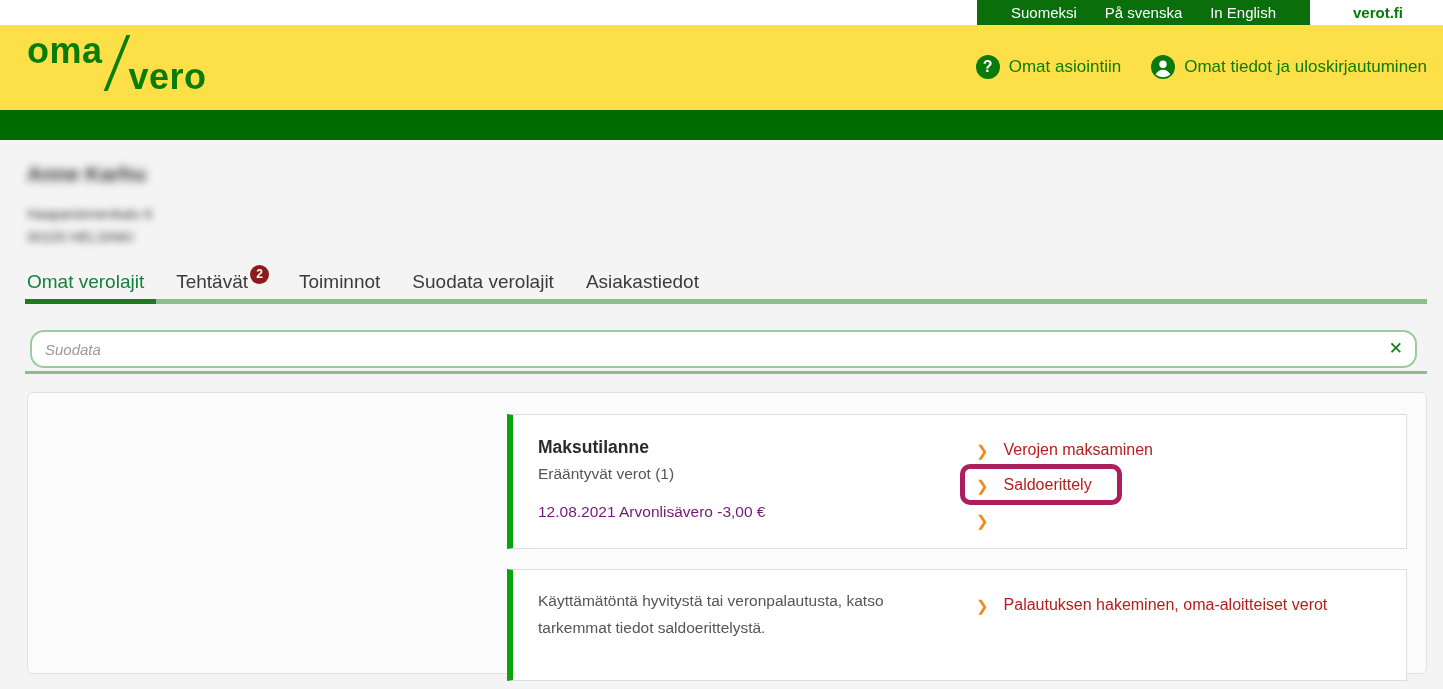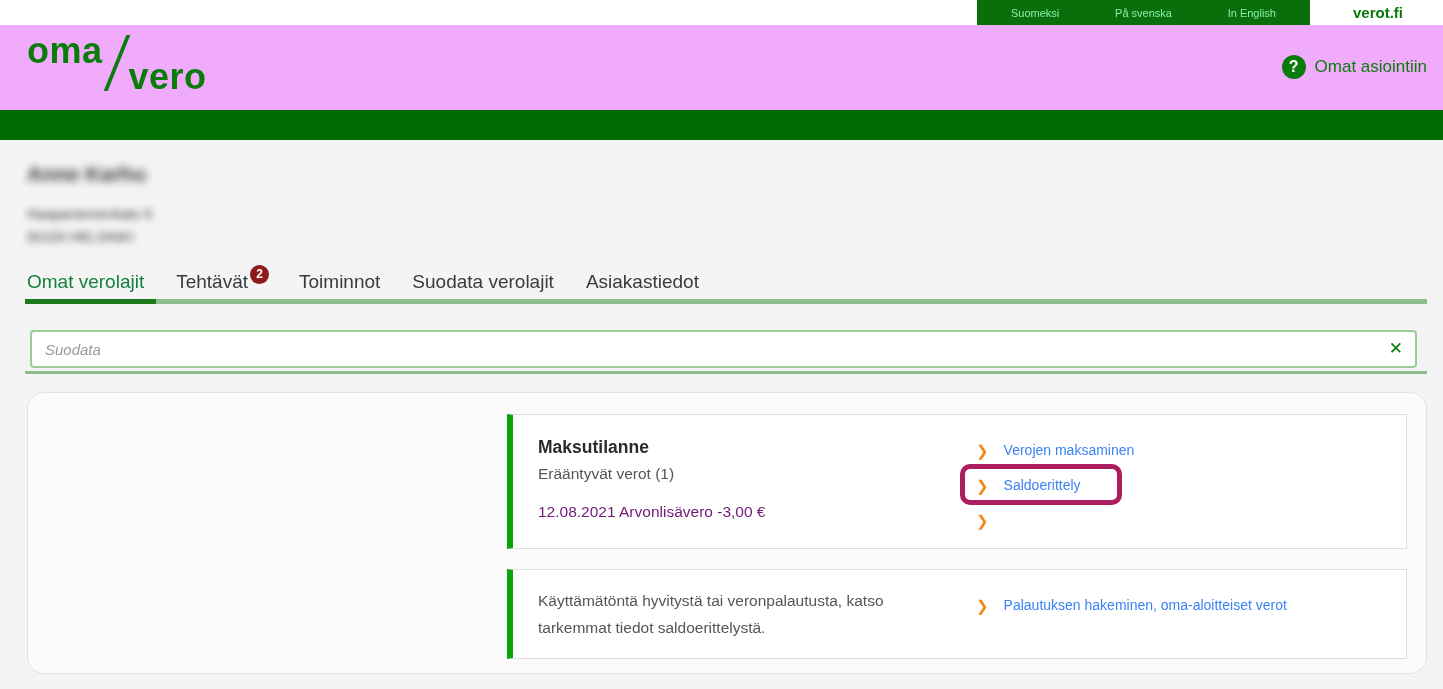--- a/index.html
+++ b/index.html
@@ -4,26 +4,26 @@
 <style>
   * { margin:0; padding:0; box-sizing:border-box; }
   html,body { background:#ffffff; }
   body { font-family:"Liberation Sans","DejaVu Sans",sans-serif; }
   .page { position:relative; width:1443px; height:689px; overflow:hidden; background:#ffffff; }
 
   
   .topbar { position:absolute; top:0; left:0; width:100%; height:25px; background:#fff; }
   .lang-strip { position:absolute; left:977px; top:0; width:333px; height:25px; background:#0a6e0a;
                 display:flex; align-items:center; justify-content:space-between; padding:0 34px; }
-  .lang-link { color:#86efac; font-size:11px; text-decoration:none; cursor:pointer; white-space:nowrap; }
+  .lang-link { color:#ffffff; font-size:15px; text-decoration:none; cursor:pointer; white-space:nowrap; }
   .verofi-link { position:absolute; left:1353px; top:0; height:25px; line-height:25px;
                  font-size:15px; font-weight:bold; color:#077a07; cursor:pointer; }
 
   
-  .header { position:absolute; top:25px; left:0; width:100%; height:85px; background:#f0abfc; }
+  .header { position:absolute; top:25px; left:0; width:100%; height:85px; background:#fde047; }
   .logo { position:absolute; left:27px; top:8px; display:flex; align-items:flex-start;
           color:#0a7c0a; font-weight:bold; cursor:pointer; letter-spacing:.5px; }
   .logo-oma { font-size:36px; line-height:1; }
   .logo-slash-bar { width:4px; height:56px; background:#0a7c0a; transform:skewX(-22deg); margin:2px 10px 0 12px; }
   .logo-vero { font-size:36px; line-height:1; margin-top:26px; }
   .header-links { position:absolute; right:16px; top:30px; display:flex; gap:30px; align-items:center; }
   .hdr-link { display:flex; align-items:center; gap:9px; color:#0b7c0b; font-size:17px; cursor:pointer; }
   .q-icon { width:24px; height:24px; border-radius:50%; background:#0a7a0a; color:#fff;
             font-size:16px; font-weight:bold; display:flex; align-items:center; justify-content:center; }
   .person-icon svg { display:block; }
@@ -44,42 +44,42 @@
   .tab { font-size:19px; color:#3b3b3b; cursor:pointer; white-space:nowrap; position:relative; }
   .tab.active { color:#15803d; }
   .tab-badge { display:inline-flex; align-items:center; justify-content:center;
                width:19px; height:19px; border-radius:50%; background:#8e1b1b; color:#fff;
                font-size:12px; font-weight:bold; position:relative; top:-10px; left:2px; }
   .tab-underline-light { position:absolute; left:25px; top:159px; width:1402px; height:5px; background:#8cbe8c; }
   .tab-underline-active { position:absolute; left:25px; top:159px; width:131px; height:5px; background:#1d7a1d; }
 
   
   .filter-wrap { position:absolute; left:30px; top:190px; width:1387px; height:38px; }
-  .filter-input { width:100%; height:100%; border:2px solid #9ccb9c; border-radius:4px; background:#fff;
+  .filter-input { width:100%; height:100%; border:2px solid #9ccb9c; border-radius:14px; background:#fff;
                   font-family:"Liberation Sans",sans-serif; font-size:15px; padding:0 40px 0 13px; color:#333; outline:none; }
   .filter-input::placeholder { font-style:italic; color:#9a9a9a; }
   .filter-clear { position:absolute; right:14px; top:7px; color:#0e7c0e; font-size:17px; font-weight:bold;
                   cursor:pointer; line-height:24px; }
   .under-input-line { position:absolute; left:25px; top:231px; width:1402px; height:3px; background:#8cbe8c; }
 
   
   .panel { position:absolute; left:27px; top:252px; width:1400px; height:282px;
-           background:#fbfbfb; border:1px solid #e2e2e2; border-radius:17px; }
+           background:#fbfbfb; border:1px solid #e2e2e2; border-radius:6px; }
   .card { position:absolute; background:#fff; border:1px solid #dddddd; border-left:6px solid #0aa30a; }
   .card1 { left:479px; top:21px; width:900px; height:135px; }
-  .card2 { left:479px; top:176px; width:900px; height:90px; }
+  .card2 { left:479px; top:176px; width:900px; height:112px; }
   .card-title { position:absolute; left:25px; top:22px; font-size:17.5px; font-weight:bold; color:#2b2b2b; }
   .card-sub { position:absolute; left:25px; top:50px; font-size:15.5px; color:#555; }
   .card-detail { position:absolute; left:25px; top:88px; font-size:15.5px; color:#701a75; }
   .card2-text { position:absolute; left:25px; top:17px; width:390px; font-size:15.5px; color:#555; line-height:27px; }
 
   .links-col { position:absolute; left:463px; top:24px; display:flex; flex-direction:column; gap:13px; }
   .link-row { display:flex; align-items:center; gap:15px; height:22px; position:relative; cursor:pointer; }
   .chev { color:#f08a1e; font-size:15px; font-weight:bold; line-height:1; }
-  .link-label { color:#3b82f6; font-size:14px; white-space:nowrap; }
+  .link-label { color:#b91c1c; font-size:16px; white-space:nowrap; }
   .highlight-ring { position:absolute; left:-16px; top:-10px; width:162px; height:41px;
                     border:5px solid #ac1e5e; border-radius:10px; pointer-events:none; }
   .card2-link { position:absolute; left:463px; top:24px; }
 </style>
 </head>
 <body>
 
 <div class="page">
 
   <div class="topbar">
@@ -94,20 +94,30 @@
   <div class="header">
     <div class="logo">
       <span class="logo-oma">oma</span>
       <span class="logo-slash-bar"></span>
       <span class="logo-vero">vero</span>
     </div>
     <div class="header-links">
       <div class="hdr-link">
         <span class="q-icon">?</span>
         <span>Omat asiointiin</span>
+      </div>
+      <div class="hdr-link">
+        <span class="person-icon">
+          <svg width="24" height="24" viewBox="0 0 24 24">
+            <circle cx="12" cy="12" r="12" fill="#0a7a0a"></circle>
+            <circle cx="12" cy="9.3" r="3.7" fill="#ffffff"></circle>
+            <path d="M4.6 19.6c1.7-3.3 4.4-4.8 7.4-4.8s5.7 1.5 7.4 4.8a12 12 0 0 1-14.8 0z" fill="#ffffff"></path>
+          </svg>
+        </span>
+        <span>Omat tiedot ja uloskirjautuminen</span>
       </div>
     </div>
   </div>
 
   <div class="green-band"></div>
 
   <div class="content">
 
     <div class="user-name">Anne Karhu</div>
     <div class="user-addr1">Haapaniemenkatu 6</div>

